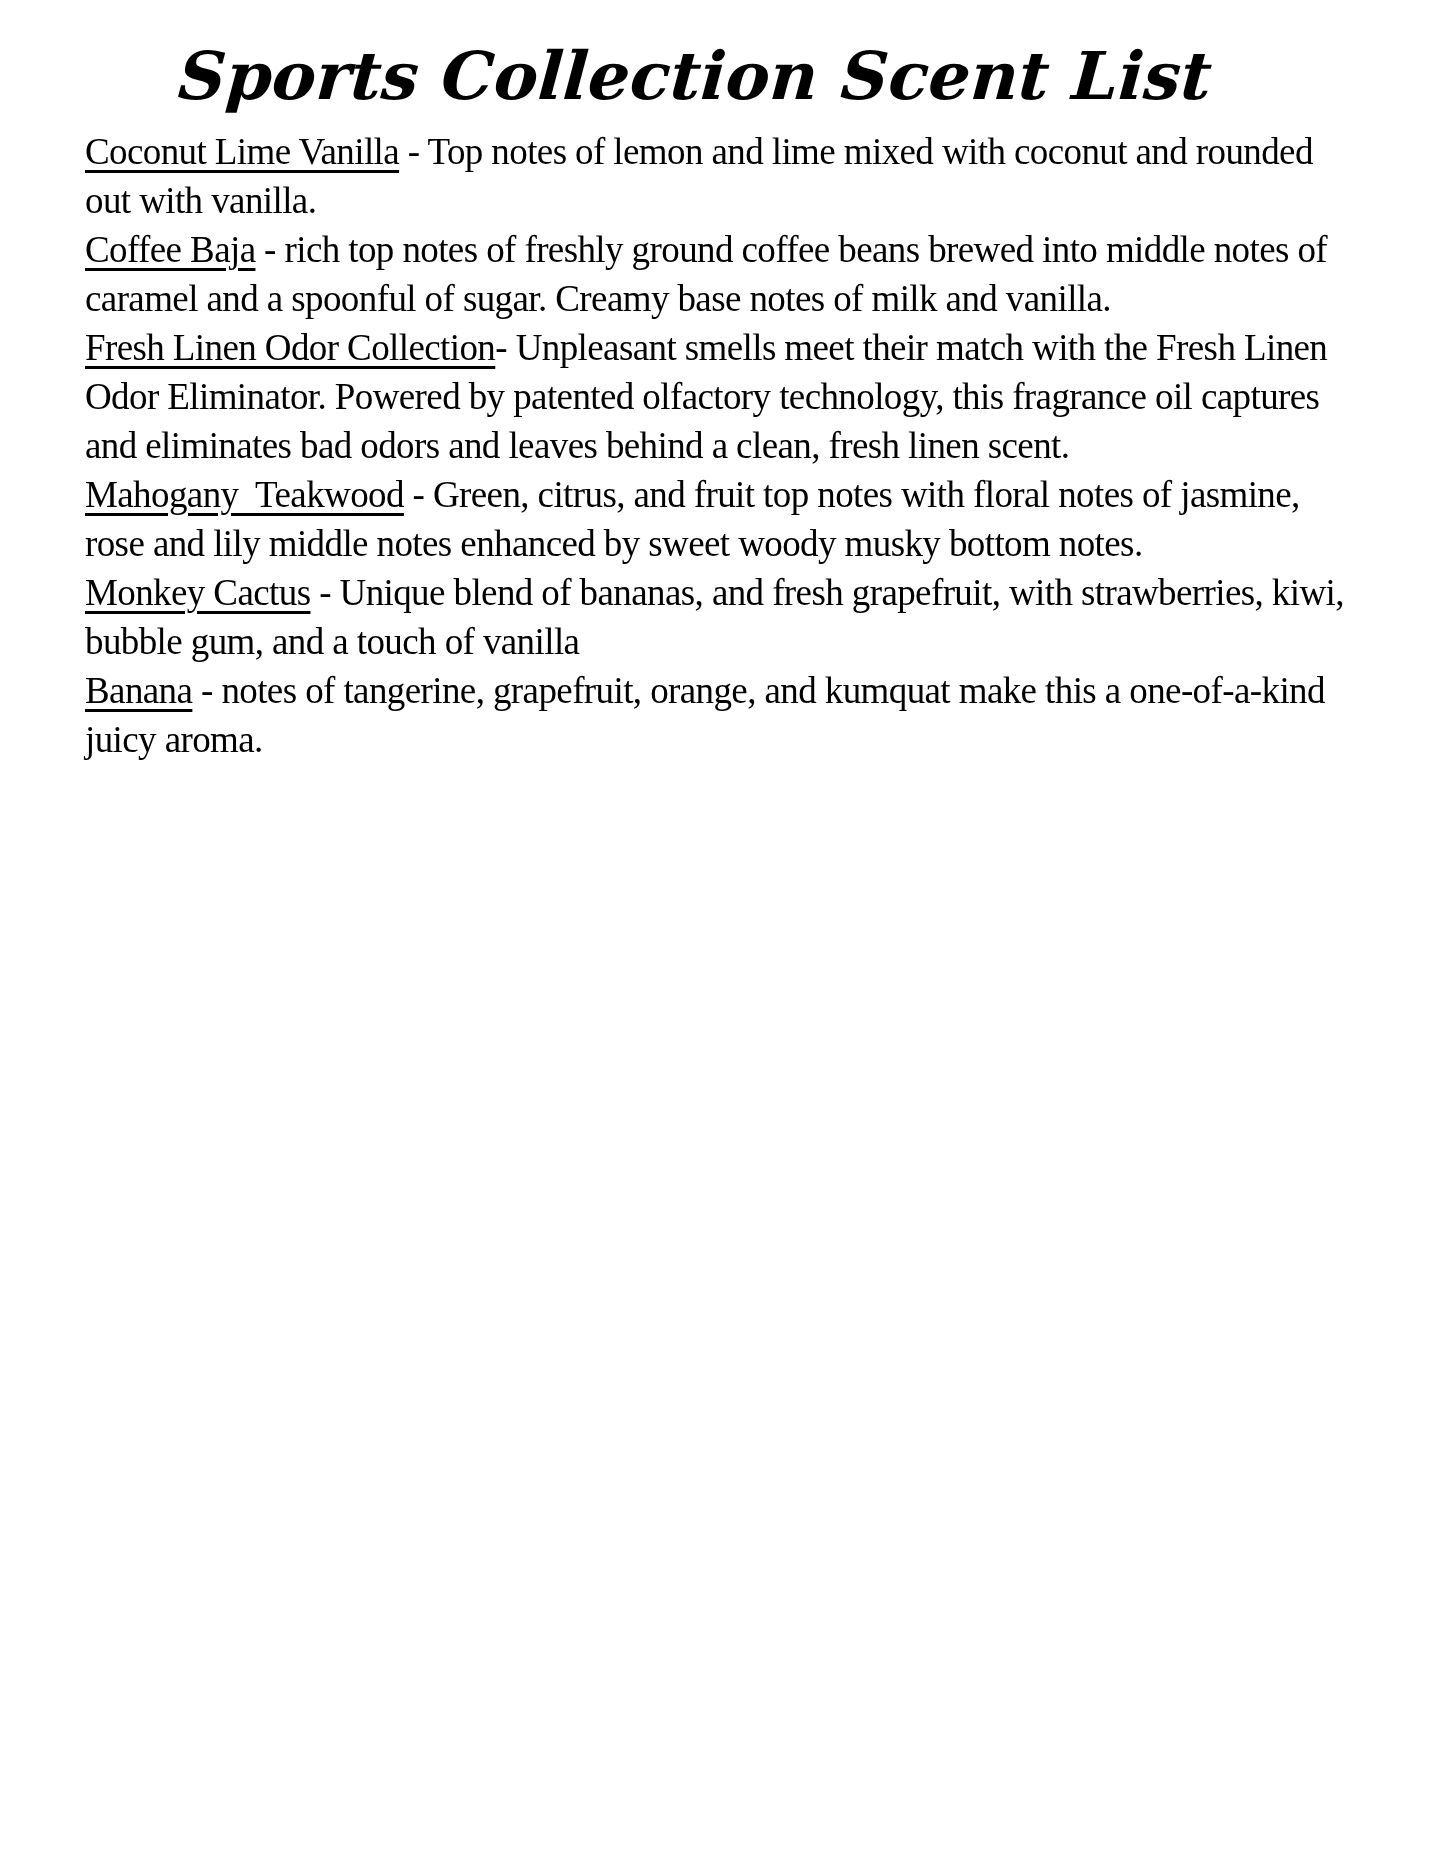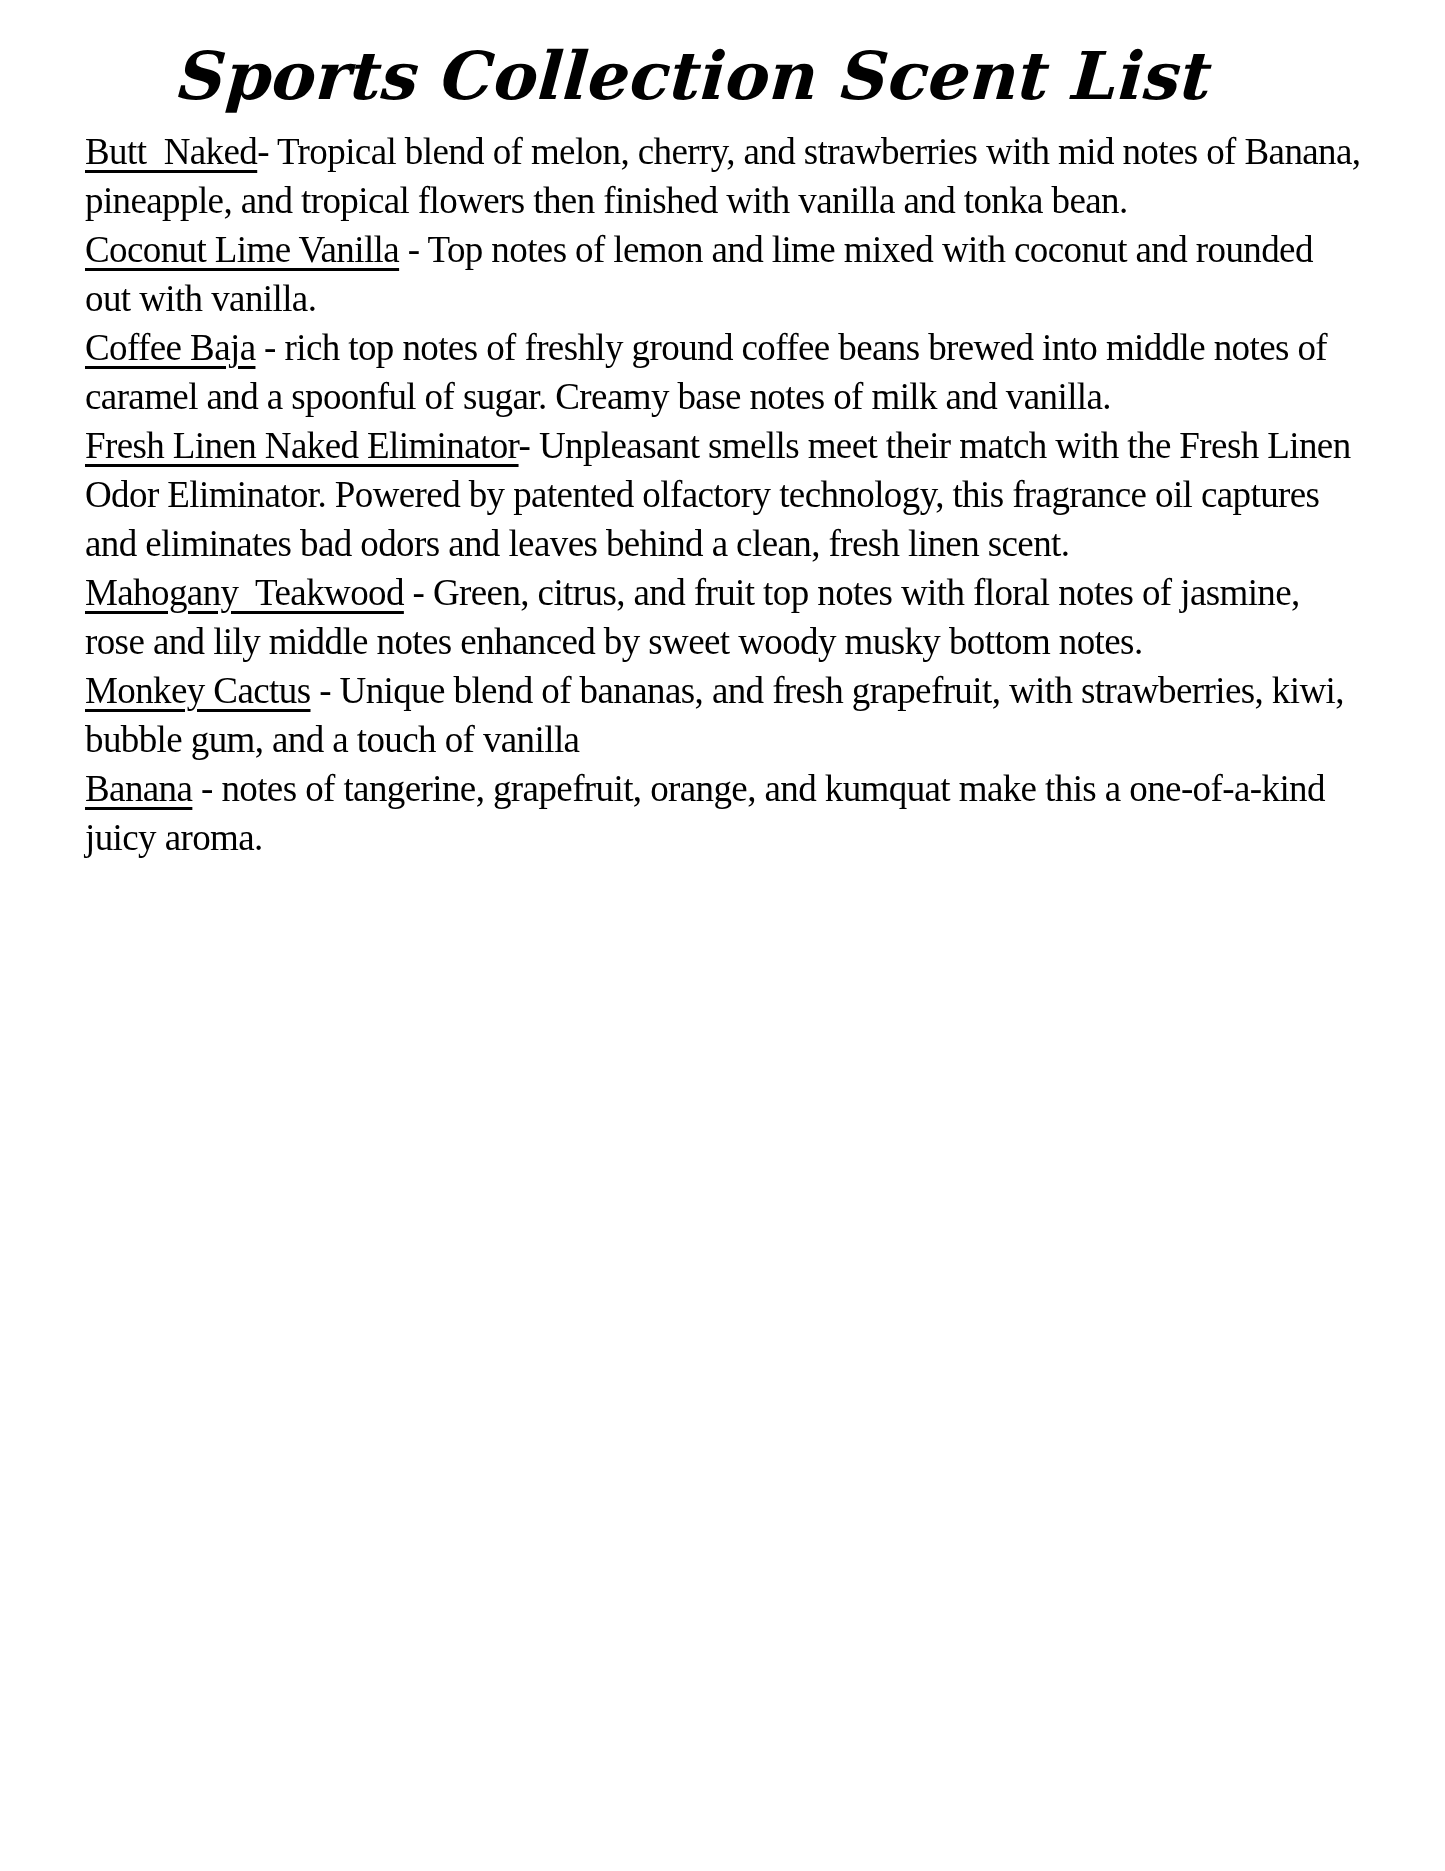--- a/index.html
+++ b/index.html
@@ -43,21 +43,20 @@
     text-decoration-thickness: 3px;
     text-underline-offset: 6px;
   }
 </style>
 </head>
 <body>
 
 <div class="page">
   <h1 class="doc-title">Sports Collection Scent List</h1>
   <div class="scent-list">
-    <p class="scent"><span class="scent-name">Butt  Naked</span><span class="scent-sep">- </span><span class="scent-desc">Tropical blend of melon, cherry, and strawberries with mid notes of Banana, pineapple, and tropical flowers then finished with vanilla and tonka bean.</span></p>
     <p class="scent"><span class="scent-name">Coconut Lime Vanilla</span><span class="scent-sep"> - </span><span class="scent-desc">Top notes of lemon and lime mixed with coconut and rounded out with vanilla.</span></p>
     <p class="scent"><span class="scent-name">Coffee Baja</span><span class="scent-sep"> - </span><span class="scent-desc">rich top notes of freshly ground coffee beans brewed into middle notes of caramel and a spoonful of sugar. Creamy base notes of milk and vanilla.</span></p>
-    <p class="scent"><span class="scent-name">Fresh Linen Naked Eliminator</span><span class="scent-sep">- </span><span class="scent-desc">Unpleasant smells meet their match with the Fresh Linen Odor Eliminator. Powered by patented olfactory technology, this fragrance oil captures and eliminates bad odors and leaves behind a clean, fresh linen scent.</span></p>
+    <p class="scent"><span class="scent-name">Fresh Linen Odor Collection</span><span class="scent-sep">- </span><span class="scent-desc">Unpleasant smells meet their match with the Fresh Linen Odor Eliminator. Powered by patented olfactory technology, this fragrance oil captures and eliminates bad odors and leaves behind a clean, fresh linen scent.</span></p>
     <p class="scent"><span class="scent-name">Mahogany  Teakwood</span><span class="scent-sep"> - </span><span class="scent-desc">Green, citrus, and fruit top notes with floral notes of jasmine, rose and lily middle notes enhanced by sweet woody musky bottom notes.</span></p>
     <p class="scent"><span class="scent-name">Monkey Cactus</span><span class="scent-sep"> - </span><span class="scent-desc">Unique blend of bananas, and fresh grapefruit, with strawberries, kiwi, bubble gum, and a touch of vanilla</span></p>
     <p class="scent"><span class="scent-name">Banana</span><span class="scent-sep"> - </span><span class="scent-desc">notes of tangerine, grapefruit, orange, and kumquat make this a one-of-a-kind juicy aroma.</span></p>
   </div>
 </div>
 
 </body></html>

